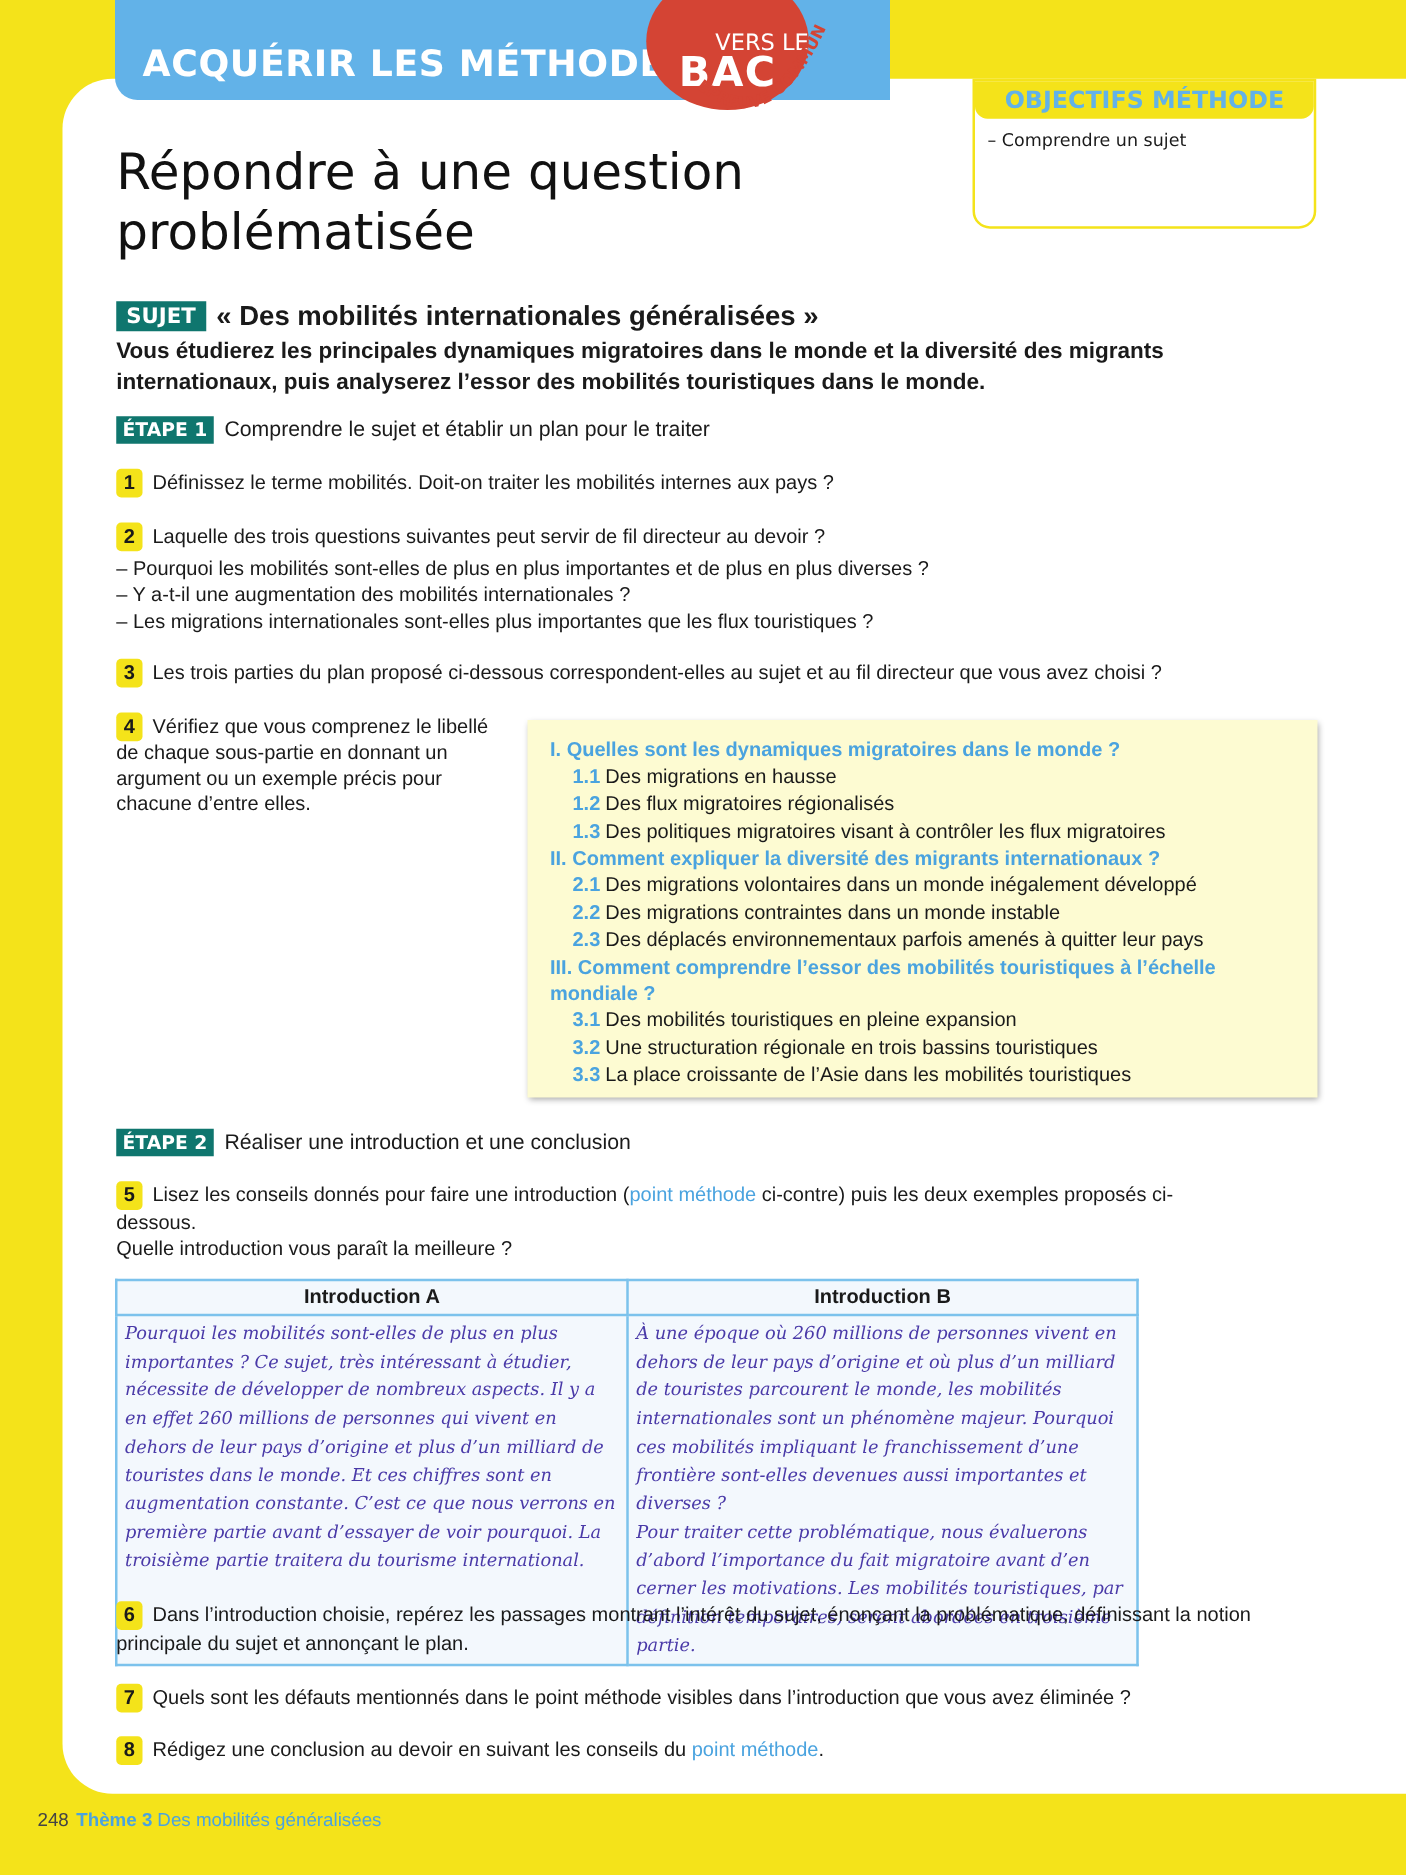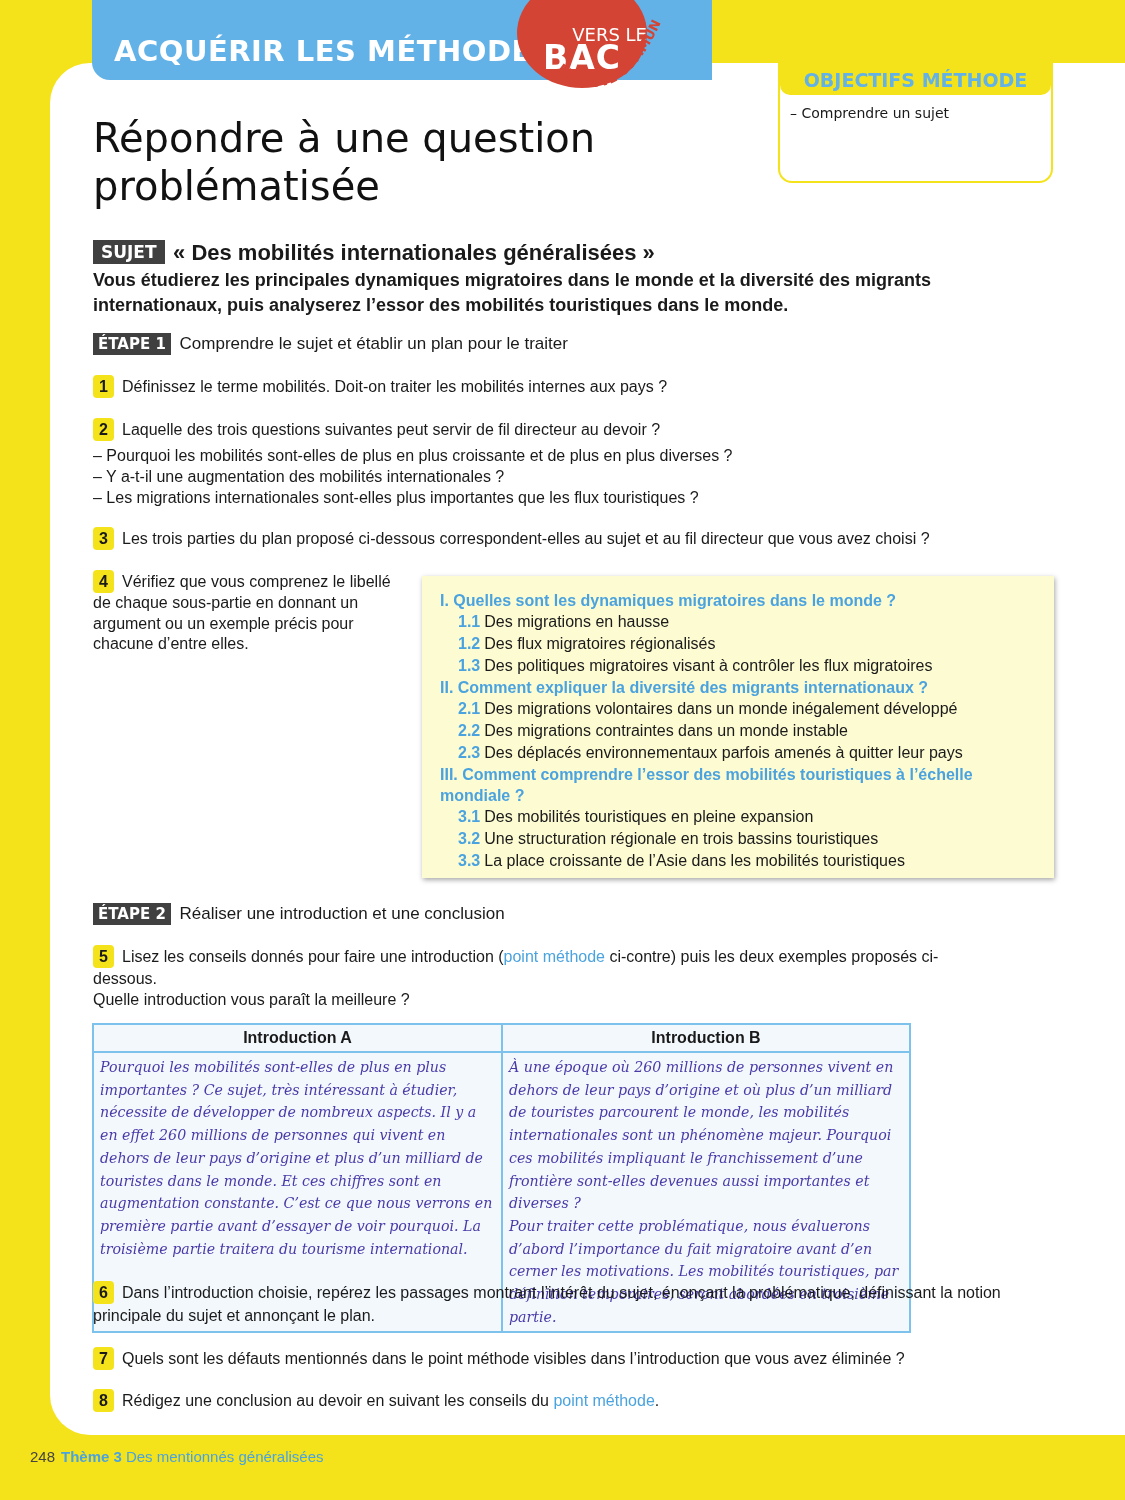--- a/index.html
+++ b/index.html
@@ -19,21 +19,21 @@
 
   .obj-box { position: absolute; left: 778px; top: 63px; width: 275px; height: 120px; border: 2px solid #f4e31a; border-radius: 0 0 14px 14px; background: #fff; }
   .obj-tab { position: absolute; left: 0; top: 0; width: 271px; height: 30px; background: #f4e31a; border-radius: 0 0 10px 10px; text-align: center; }
   .obj-tab span { font-family: "DejaVu Sans", sans-serif; font-weight: bold; font-size: 19px; color: #62b2e8; line-height: 30px; }
   .obj-list { position: absolute; left: 10px; top: 38px; font-family: "DejaVu Sans", sans-serif; font-size: 14px; line-height: 20px; color: #1a1a1a; }
   .obj-list div { margin-bottom: 4px; }
 
   .page-title { position: absolute; left: 93px; top: 114px; width: 650px; font-family: "DejaVu Sans", sans-serif; font-weight: normal; font-size: 40px; line-height: 48px; color: #111; }
 
   .sujet-row { position: absolute; left: 93px; top: 240px; }
-  .tag { display: inline-block; background: #404040; color: #fff; font-family: "DejaVu Sans", sans-serif; font-weight: bold; padding: 0 8px; }
+  .tag { display: inline-block; background: #0f766e; color: #fff; font-family: "DejaVu Sans", sans-serif; font-weight: bold; padding: 0 8px; }
   .tag-sujet { font-size: 17px; line-height: 24px; vertical-align: 2px; }
   .sujet-title { font-family: "Liberation Sans", sans-serif; font-weight: bold; font-size: 22px; margin-left: 4px; }
   .sujet-desc { position: absolute; left: 93px; top: 268px; width: 880px; font-family: "Liberation Sans", sans-serif; font-weight: bold; font-size: 18px; line-height: 25px; }
 
   .etape-row { position: absolute; left: 93px; font-size: 17px; }
   .tag-etape { font-size: 15px; line-height: 22px; padding: 0 5px; margin-right: 4px; }
   .etape-label { font-family: "Liberation Sans", sans-serif; font-size: 17px; }
 
   .q { position: absolute; left: 93px; font-family: "Liberation Sans", sans-serif; font-size: 16px; line-height: 21px; }
   .num { display: inline-block; background: #f4e31a; border-radius: 4px; width: 21px; height: 23px; text-align: center; font-weight: bold; font-size: 16px; line-height: 23px; margin-right: 8px; }
@@ -99,21 +99,21 @@
 </div>
 
 <div class="q" style="top:375px">
   <span class="num">1</span><span>Définissez le terme mobilités. Doit-on traiter les mobilités internes aux pays ?</span>
 </div>
 
 <div class="q" style="top:418px">
   <span class="num">2</span><span>Laquelle des trois questions suivantes peut servir de fil directeur au devoir ?</span>
 </div>
 <div class="q" style="top:445px">
-  <div>– Pourquoi les mobilités sont-elles de plus en plus croissante et de plus en plus diverses ?</div>
+  <div>– Pourquoi les mobilités sont-elles de plus en plus importantes et de plus en plus diverses ?</div>
   <div>– Y a-t-il une augmentation des mobilités internationales ?</div>
   <div>– Les migrations internationales sont-elles plus importantes que les flux touristiques ?</div>
 </div>
 
 <div class="q" style="top:527px">
   <span class="num">3</span><span>Les trois parties du plan proposé ci-dessous correspondent-elles au sujet et au fil directeur que vous avez choisi ?</span>
 </div>
 
 <div class="q" style="top:570px; width:310px; line-height:20.5px">
   <span class="num">4</span><span>Vérifiez que vous comprenez le libellé de chaque sous-partie en donnant un argument ou un exemple précis pour chacune d’entre elles.</span>
@@ -174,14 +174,14 @@
 
 <div class="q" style="top:1347px">
   <span class="num">7</span><span>Quels sont les défauts mentionnés dans le point méthode visibles dans l’introduction que vous avez éliminée ?</span>
 </div>
 
 <div class="q" style="top:1389px">
   <span class="num">8</span><span>Rédigez une conclusion au devoir en suivant les conseils du </span><span class="link">point méthode</span><span>.</span>
 </div>
 
 <div class="footer">
-  <span class="pg">248</span><span class="theme">Thème 3</span><span class="tname">Des mentionnés généralisées</span>
+  <span class="pg">248</span><span class="theme">Thème 3</span><span class="tname">Des mobilités généralisées</span>
 </div>
 
 </body></html>

